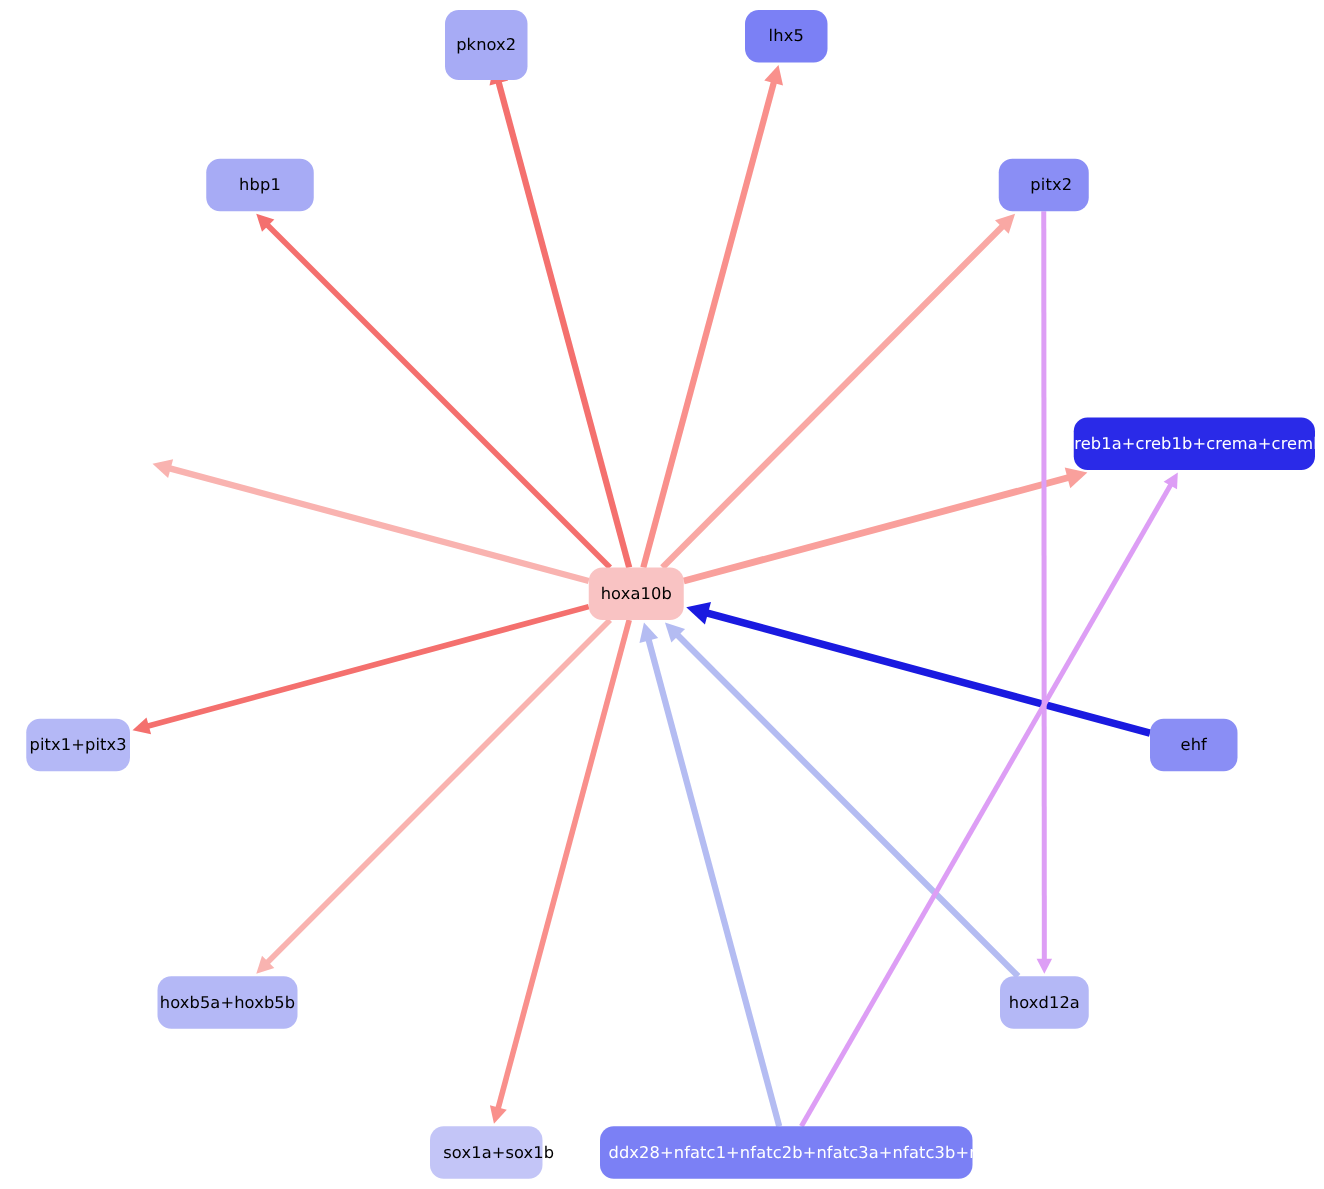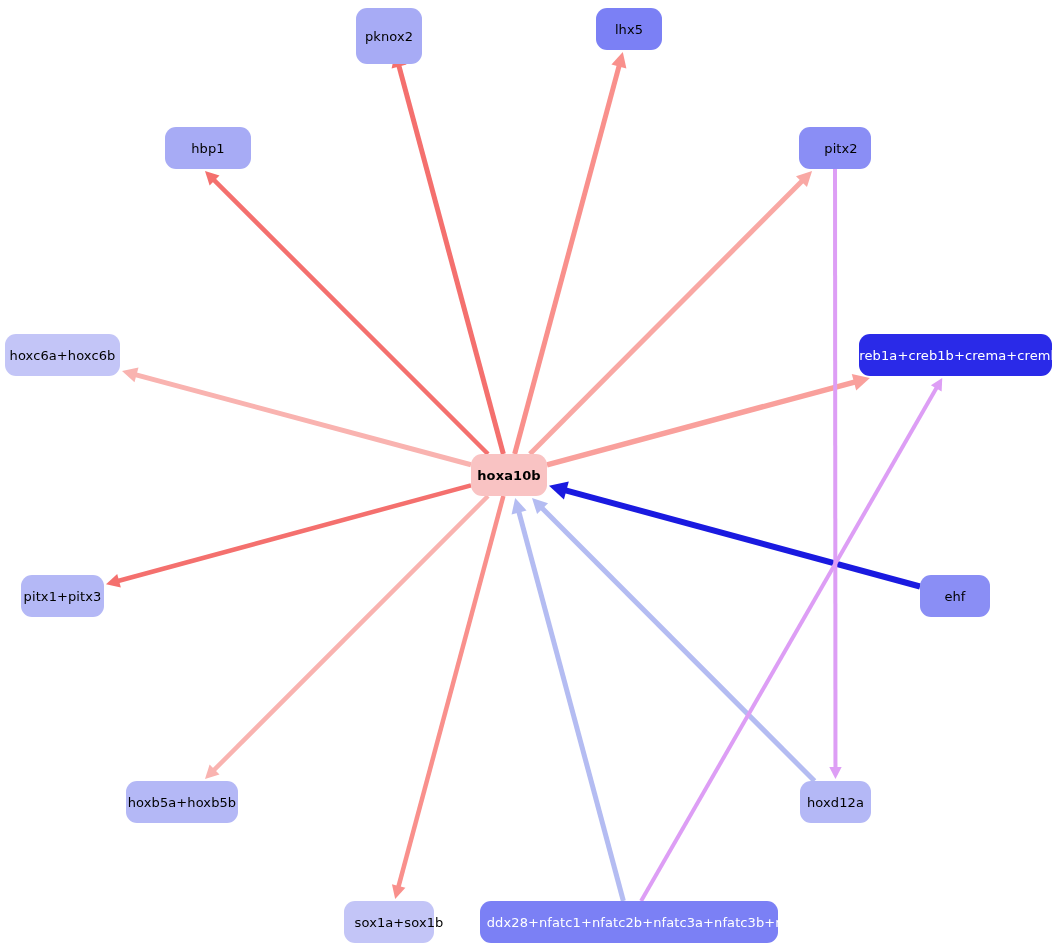--- a/index.html
+++ b/index.html
@@ -82,27 +82,24 @@
     </div>
     <div class="node" style="left: 596px; top: 8px; width: 66px; height: 42px; background: rgb(123, 128, 245); color: rgb(0, 0, 0);">
       <span class="node-label">lhx5</span>
     </div>
     <div class="node" style="left: 149px; top: 127px; width: 86px; height: 42px; background: rgb(167, 171, 245); color: rgb(0, 0, 0); margin-left: 16px;">
       <span class="node-label">hbp1</span>
     </div>
     <div class="node" style="left: 799px; top: 127px; width: 72px; height: 42px; background: rgb(138, 142, 245); color: rgb(0, 0, 0); padding-left: 12px;">
       <span class="node-label">pitx2</span>
     </div>
-    <div class="node" style="left: 5px; top: 334px; width: 115px; height: 42px; background: rgb(195, 197, 247); color: rgb(0, 0, 0);">
-      <span class="node-label">hoxc6a+hoxc6b</span>
-    </div>
     <div class="node" style="left: 859px; top: 334px; width: 193px; height: 42px; background: rgb(42, 42, 232); color: rgb(255, 255, 255);">
       <span class="node-label">creb1a+creb1b+crema+cremb</span>
     </div>
-    <div class="node" style="left: 471px; top: 454px; width: 76px; height: 42px; background: rgb(249, 195, 195); color: rgb(0, 0, 0); font-weight: bold;">
+    <div class="node" style="left: 471px; top: 454px; width: 76px; height: 42px; background: rgb(249, 195, 195); color: rgb(0, 0, 0);">
       <span class="node-label">hoxa10b</span>
     </div>
     <div class="node" style="left: 21px; top: 575px; width: 83px; height: 42px; background: rgb(180, 184, 246); color: rgb(0, 0, 0);">
       <span class="node-label">pitx1+pitx3</span>
     </div>
     <div class="node" style="left: 920px; top: 575px; width: 70px; height: 42px; background: rgb(138, 142, 245); color: #000000;">
       <span class="node-label">ehf</span>
     </div>
     <div class="node" style="left: 126px; top: 781px; width: 112px; height: 42px; background: rgb(180, 184, 246); color: rgb(0, 0, 0);">
       <span class="node-label">hoxb5a+hoxb5b</span>

